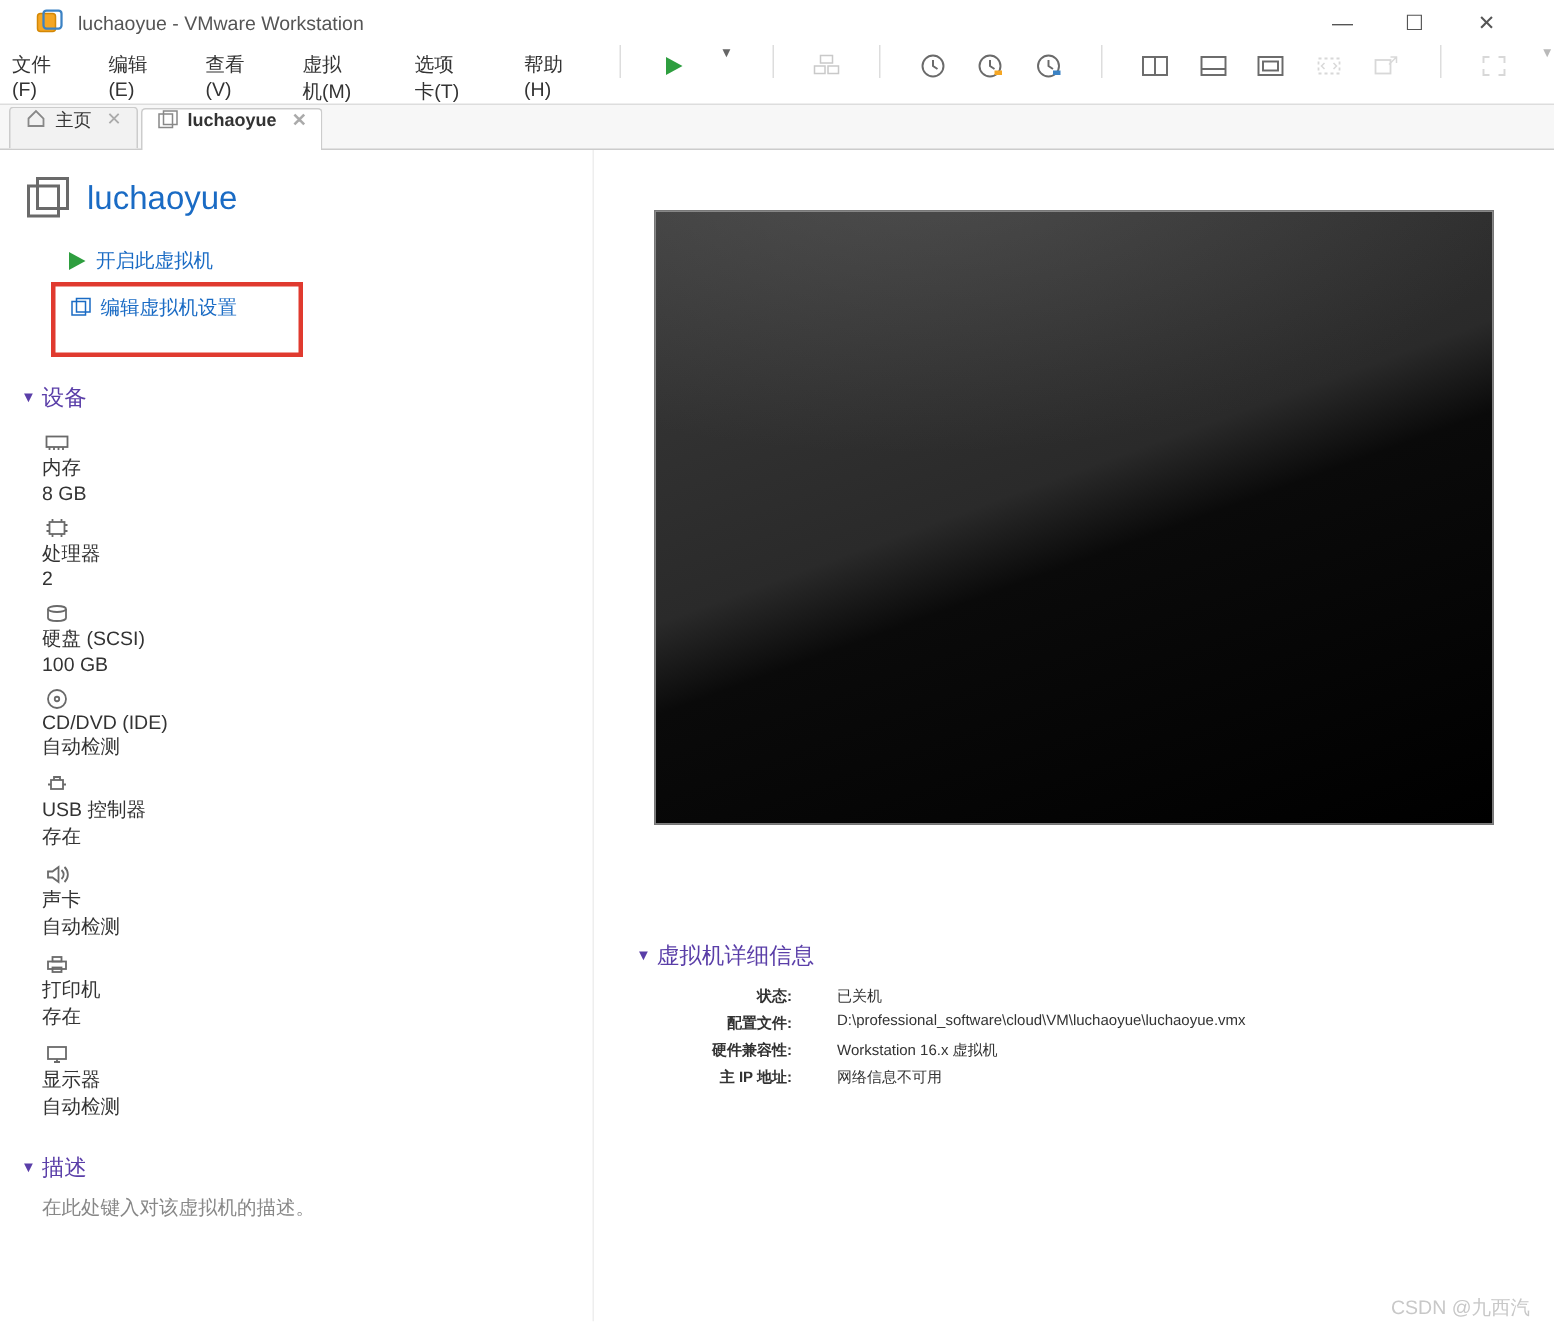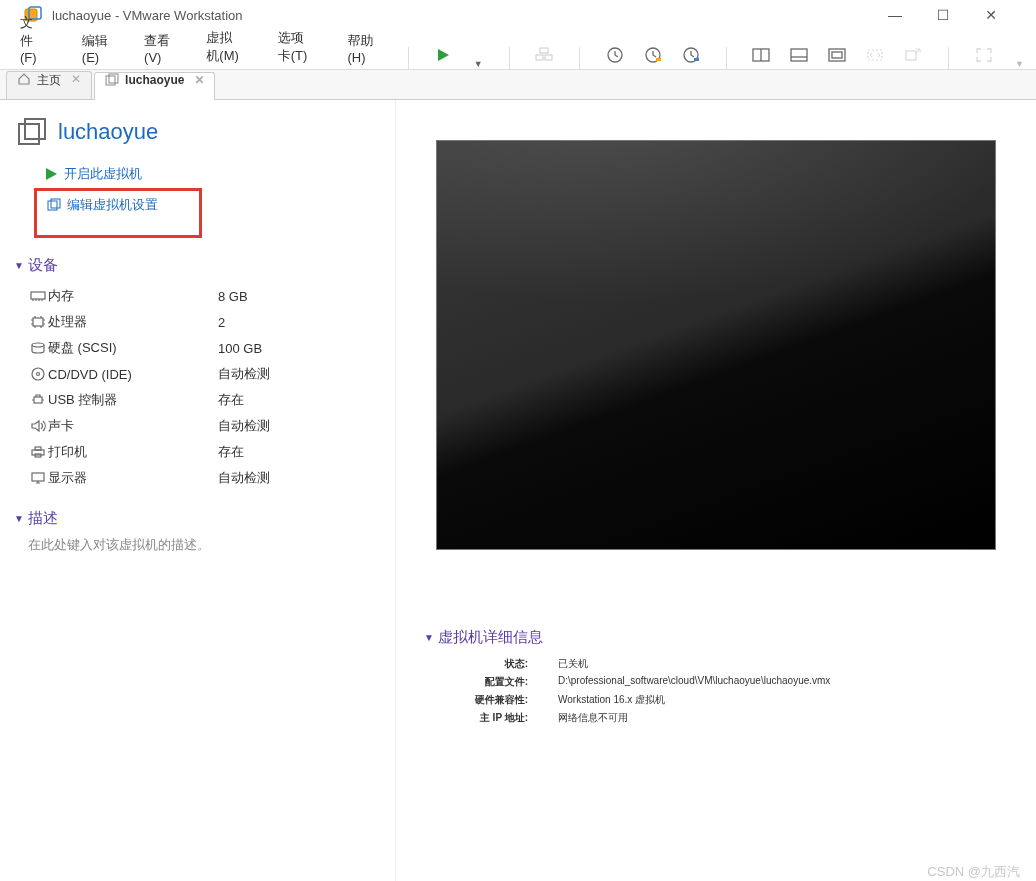--- a/index.html
+++ b/index.html
@@ -6,21 +6,21 @@
 body { background: #fff; width: 1036px; height: 881px; overflow: hidden; font-size: 13px; color: #333; }
 
 
 .titlebar { height: 30px; display: flex; align-items: center; padding: 0 24px; }
 .titlebar .app-icon { width: 18px; height: 18px; margin-right: 10px; display: flex; align-items: center; justify-content: center; }
 .titlebar .title { flex: 1; color: #555; }
 .titlebar .win-controls { display: flex; gap: 18px; padding-right: 6px; }
 .titlebar .win-controls span { width: 30px; text-align: center; color: #555; cursor: default; font-size: 14px; }
 
 
-.menubar { height: 40px; display: flex; align-items: flex-end; padding: 0 12px; border-bottom: 1px solid #ddd; gap: 20px; }
+.menubar { height: 40px; display: flex; align-items: flex-start; padding: 0 0; border-bottom: 1px solid #ddd; gap: 20px; }
 .menubar .menu-item { padding: 4px 8px; color: #333; }
 .menubar .sep { width: 1px; height: 22px; background: #ddd; margin: 0 6px; }
 .menubar .tool { width: 28px; height: 28px; display: flex; align-items: center; justify-content: center; color: #6a6a6a; }
 .menubar .tool.disabled { opacity: .45; }
 .play-icon svg { width: 16px; height: 16px; }
 .dropdown-caret { font-size: 9px; color: #666; margin-left: 2px; }
 
 
 .tabstrip { height: 30px; background: #f7f7f7; border-bottom: 1px solid #ccc; display: flex; align-items: flex-end; padding-left: 6px; }
 .tab { height: 28px; border: 1px solid #ccc; border-bottom: none; background: #f2f2f2; display: flex; padding: 0 10px; gap: 6px; margin-right: 2px; border-radius: 3px 3px 0 0; font-size: 12px; }
@@ -43,21 +43,21 @@
 .action-link { display: flex; align-items: center; gap: 6px; color: #1a6bc4; padding: 3px 0; }
 .action-link svg, .action-link .ico { width: 14px; height: 14px; }
 .highlight-box { border: 3px solid #e03a2f; padding: 2px 10px 18px 10px; margin-left: 20px; margin-top: 2px; width: 168px; }
 
 
 .section-header { display: flex; align-items: center; gap: 4px; color: #5a3ea8; font-size: 15px; margin: 18px 0 8px 0; }
 .section-header .caret { font-size: 10px; color: #5a3ea8; }
 
 
 .devices { margin-left: 14px; }
-.dev-row { display: flex; align-items: center; padding: 4px 0; }
+.dev-row { display: flex; align-items: flex-start; padding: 4px 0; flex-direction: column; }
 .dev-row .dico { width: 20px; height: 16px; display: flex; align-items: center; justify-content: center; color: #6a6a6a; }
 .dev-row .dname { width: 170px; color: #333; }
 .dev-row .dval { color: #333; }
 
 .desc-placeholder { color: #888; margin-left: 14px; margin-top: 6px; }
 
 
 .preview { width: 560px; height: 410px; background: linear-gradient(160deg, #3a3a3a 0%, #2a2a2a 45%, #0a0a0a 55%, #000 100%); border: 1px solid #777; margin-top: 30px; align-self: center; position: relative; }
 .preview::before { content:""; position:absolute; inset:0; background: radial-gradient(ellipse 140% 90% at 30% -10%, rgba(120,120,120,0.35), transparent 55%); }
 

